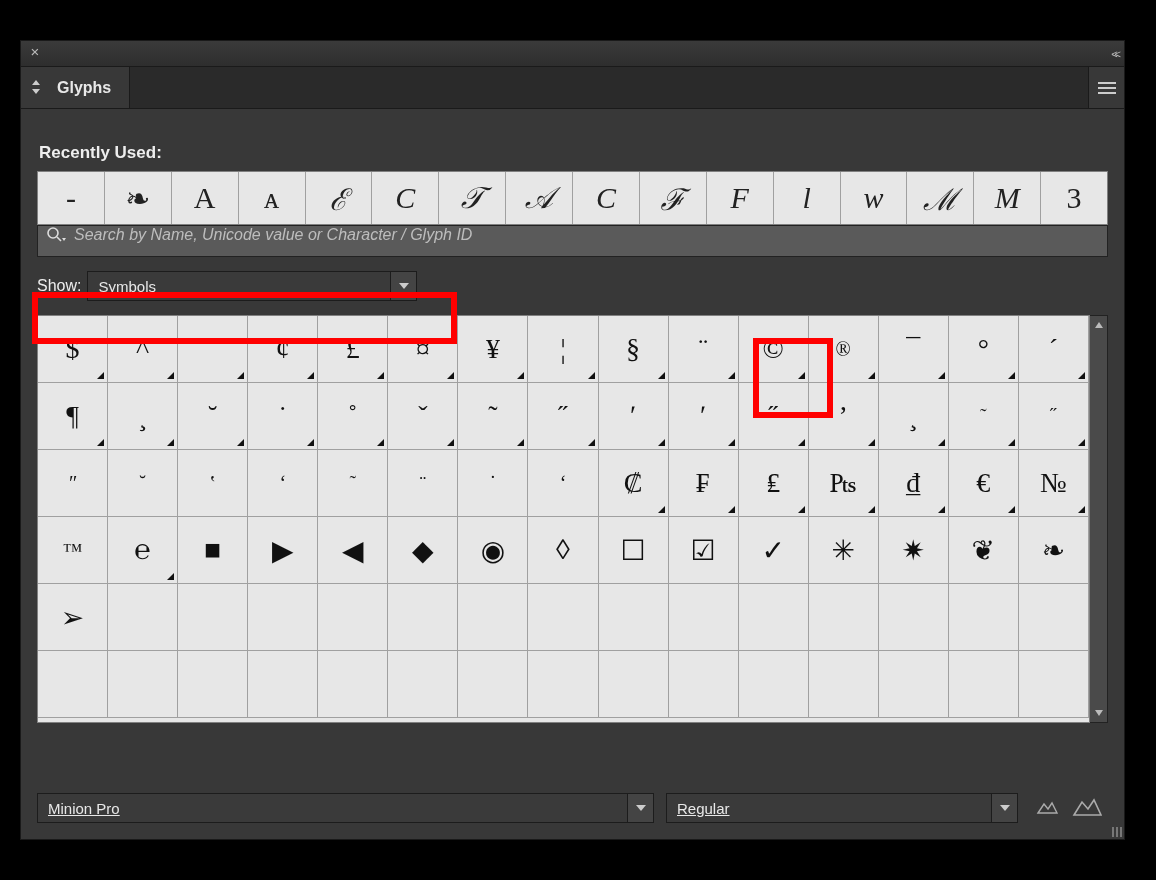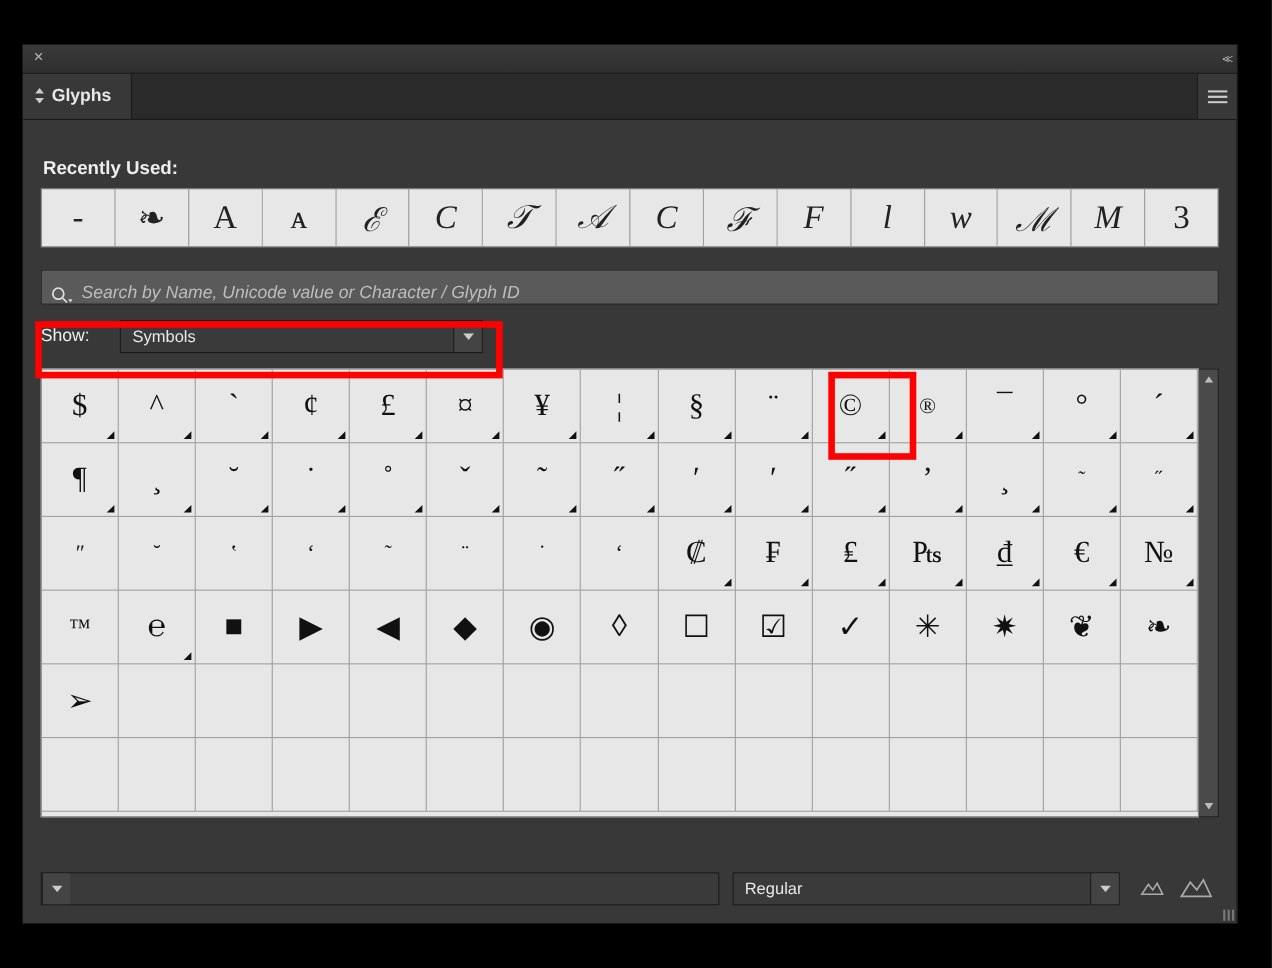--- a/index.html
+++ b/index.html
@@ -51,21 +51,21 @@
     height: 42px;
     background: #2a2a2a;
     border-bottom: 1px solid #1a1a1a;
     display: flex;
     align-items: stretch;
   }
   .tab {
     padding: 0 18px 0 10px;
     display: flex;
     align-items: center;
-    gap: 6px;
+    gap: 16px;
     background: #383838;
     border-right: 1px solid #1a1a1a;
     color: #e8e8e8;
     font-size: 16px;
     font-weight: 600;
   }
   .tab .sort {
     color: #ccc;
     font-size: 12px;
     line-height: 10px;
@@ -110,60 +110,60 @@
     font-size: 30px;
     color: #222;
     font-style: italic;
     cursor: pointer;
   }
   .recent-cell:last-child { border-right: none; }
   .recent-cell.upright { font-style: normal; }
   .recent-cell.script { font-family: "Brush Script MT","Segoe Script",cursive; font-style: italic; }
   
   .search {
-    margin-top: 20px;
+    margin-top: 0;
     height: 32px;
     background: #5a5a5a;
     border: 1px solid #222;
     display: flex;
-    align-items: flex-end;
+    align-items: flex-start;
     padding: 0 8px;
     gap: 8px;
   }
   .search svg { flex: 0 0 auto; }
   .search input {
     flex: 1;
     background: transparent;
     border: none;
     outline: none;
     color: #c7c7c7;
     font-size: 16px;
     font-style: italic;
   }
   .search input::placeholder { color: #bdbdbd; font-style: italic; }
   
   .showrow {
     margin-top: 14px;
     display: flex;
     align-items: center;
-    gap: 28px;
+    gap: 6px;
   }
   .showrow .lbl { color: #eee; font-size: 16px; }
   .dropdown {
     height: 30px;
     background: #3a3a3a;
     border: 1px solid #1c1c1c;
     display: flex;
     align-items: center;
     color: #e8e8e8;
     font-size: 15px;
     position: relative;
     cursor: pointer;
   }
-  .dropdown .val { padding: 0 10px; flex: 1; }
+  .dropdown .val { padding: 0 10px; flex: 1; text-decoration: underline; }
   .dropdown .arrow {
     width: 26px;
     height: 100%;
     background: #444;
     border-left: 1px solid #1c1c1c;
     display: flex;
     align-items: center;
     justify-content: center;
     color: #ccc;
   }
@@ -445,20 +445,21 @@
           <svg width="8" height="6" viewBox="0 0 8 6">
               <path d="M4 6 L0 0 H8 Z" fill="#bbb"></path>
             </svg>
         </div>
       </div>
     </div>
   </div>
 
   <div class="bottombar">
     <div class="dropdown font-dd">
+      <span class="val">Minion Pro</span>
       <span class="arrow">
         <svg width="10" height="6" viewBox="0 0 10 6">
             <path d="M0 0 L10 0 L5 6 Z" fill="#ccc"></path>
           </svg>
       </span>
     </div>
     <div class="dropdown style-dd">
       <span class="val">Regular</span>
       <span class="arrow">
         <svg width="10" height="6" viewBox="0 0 10 6">

